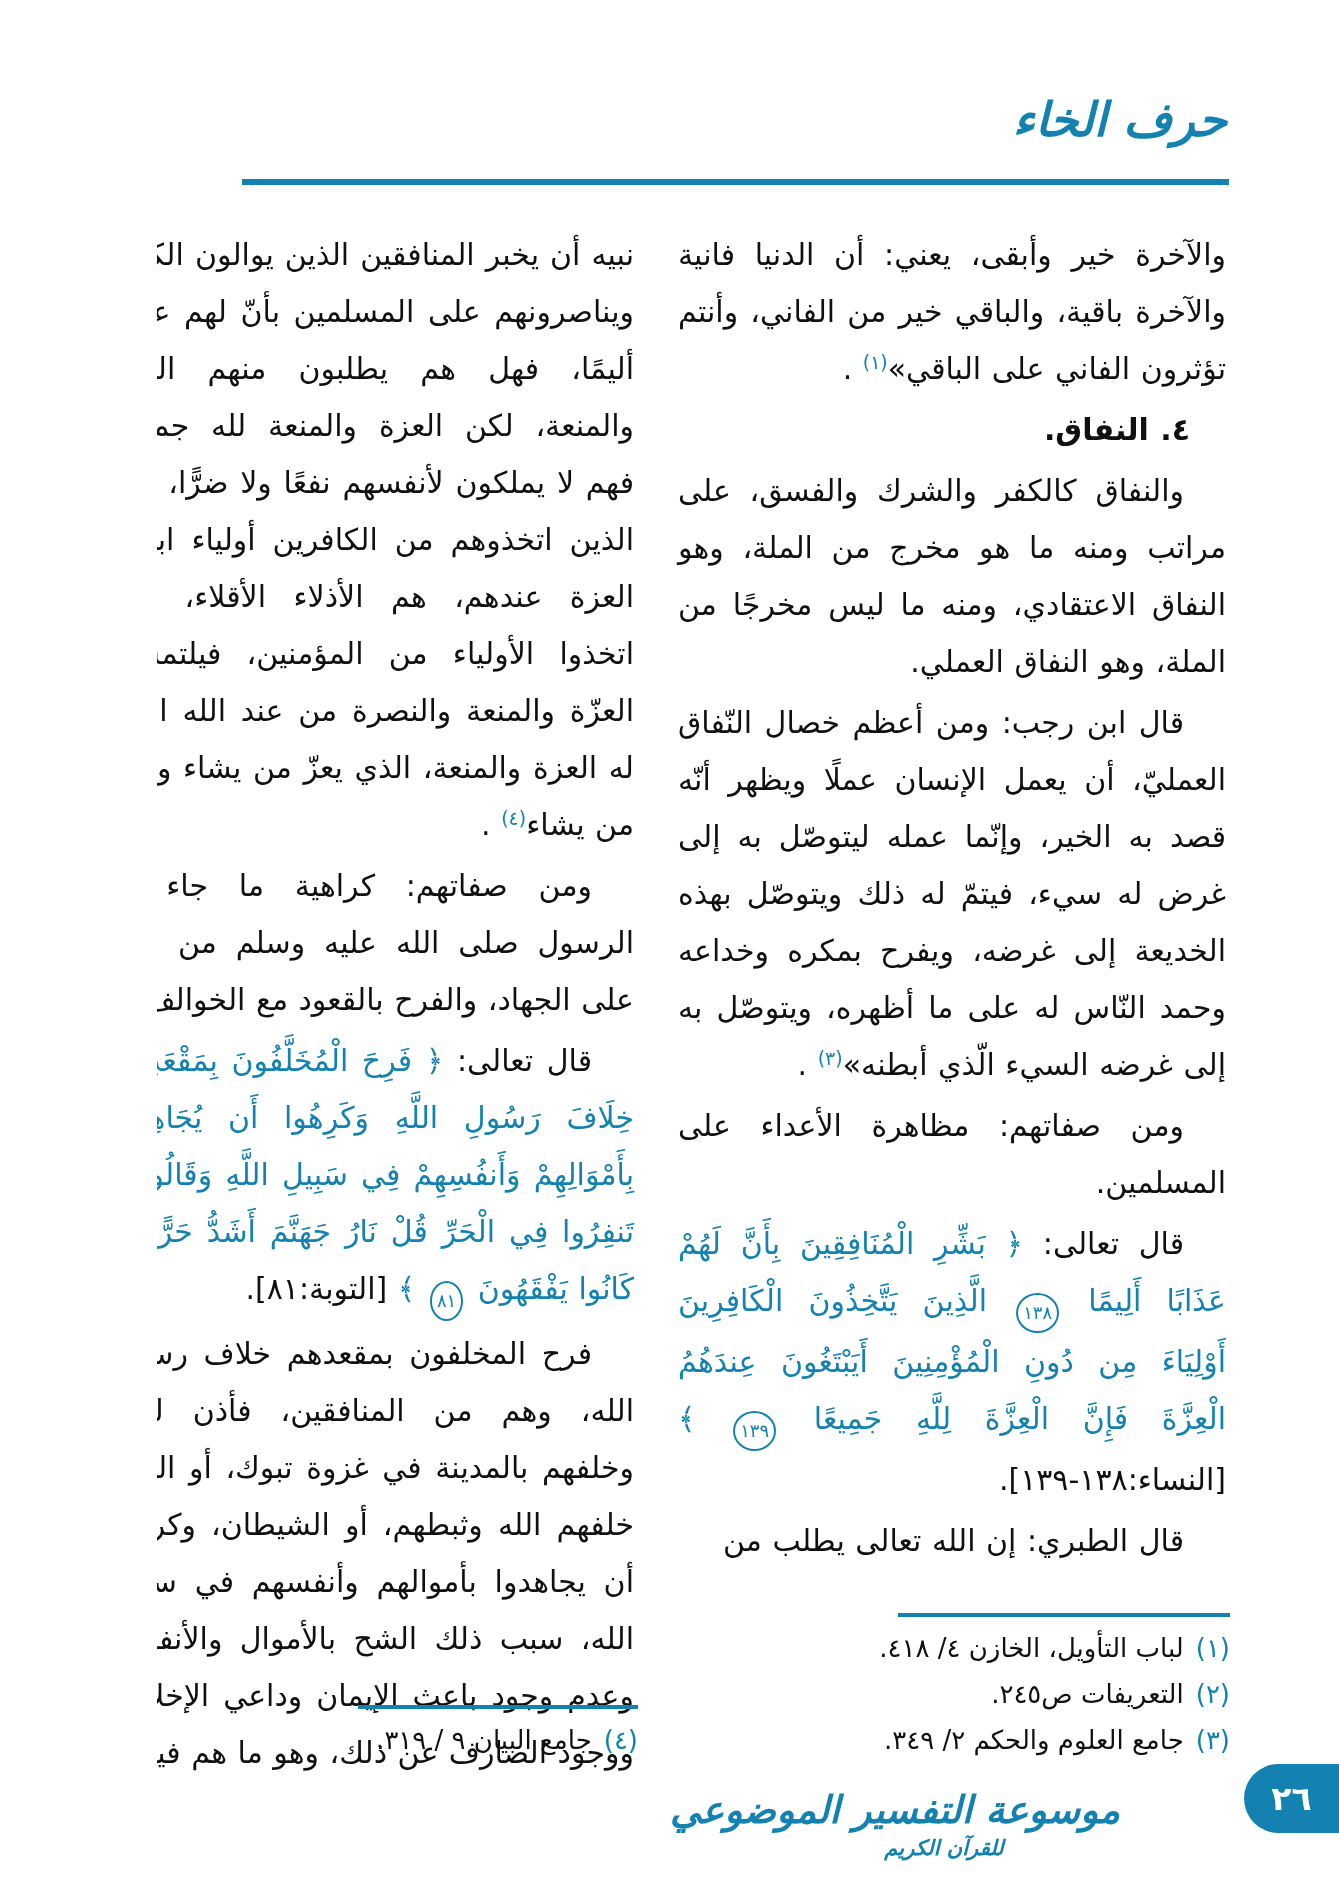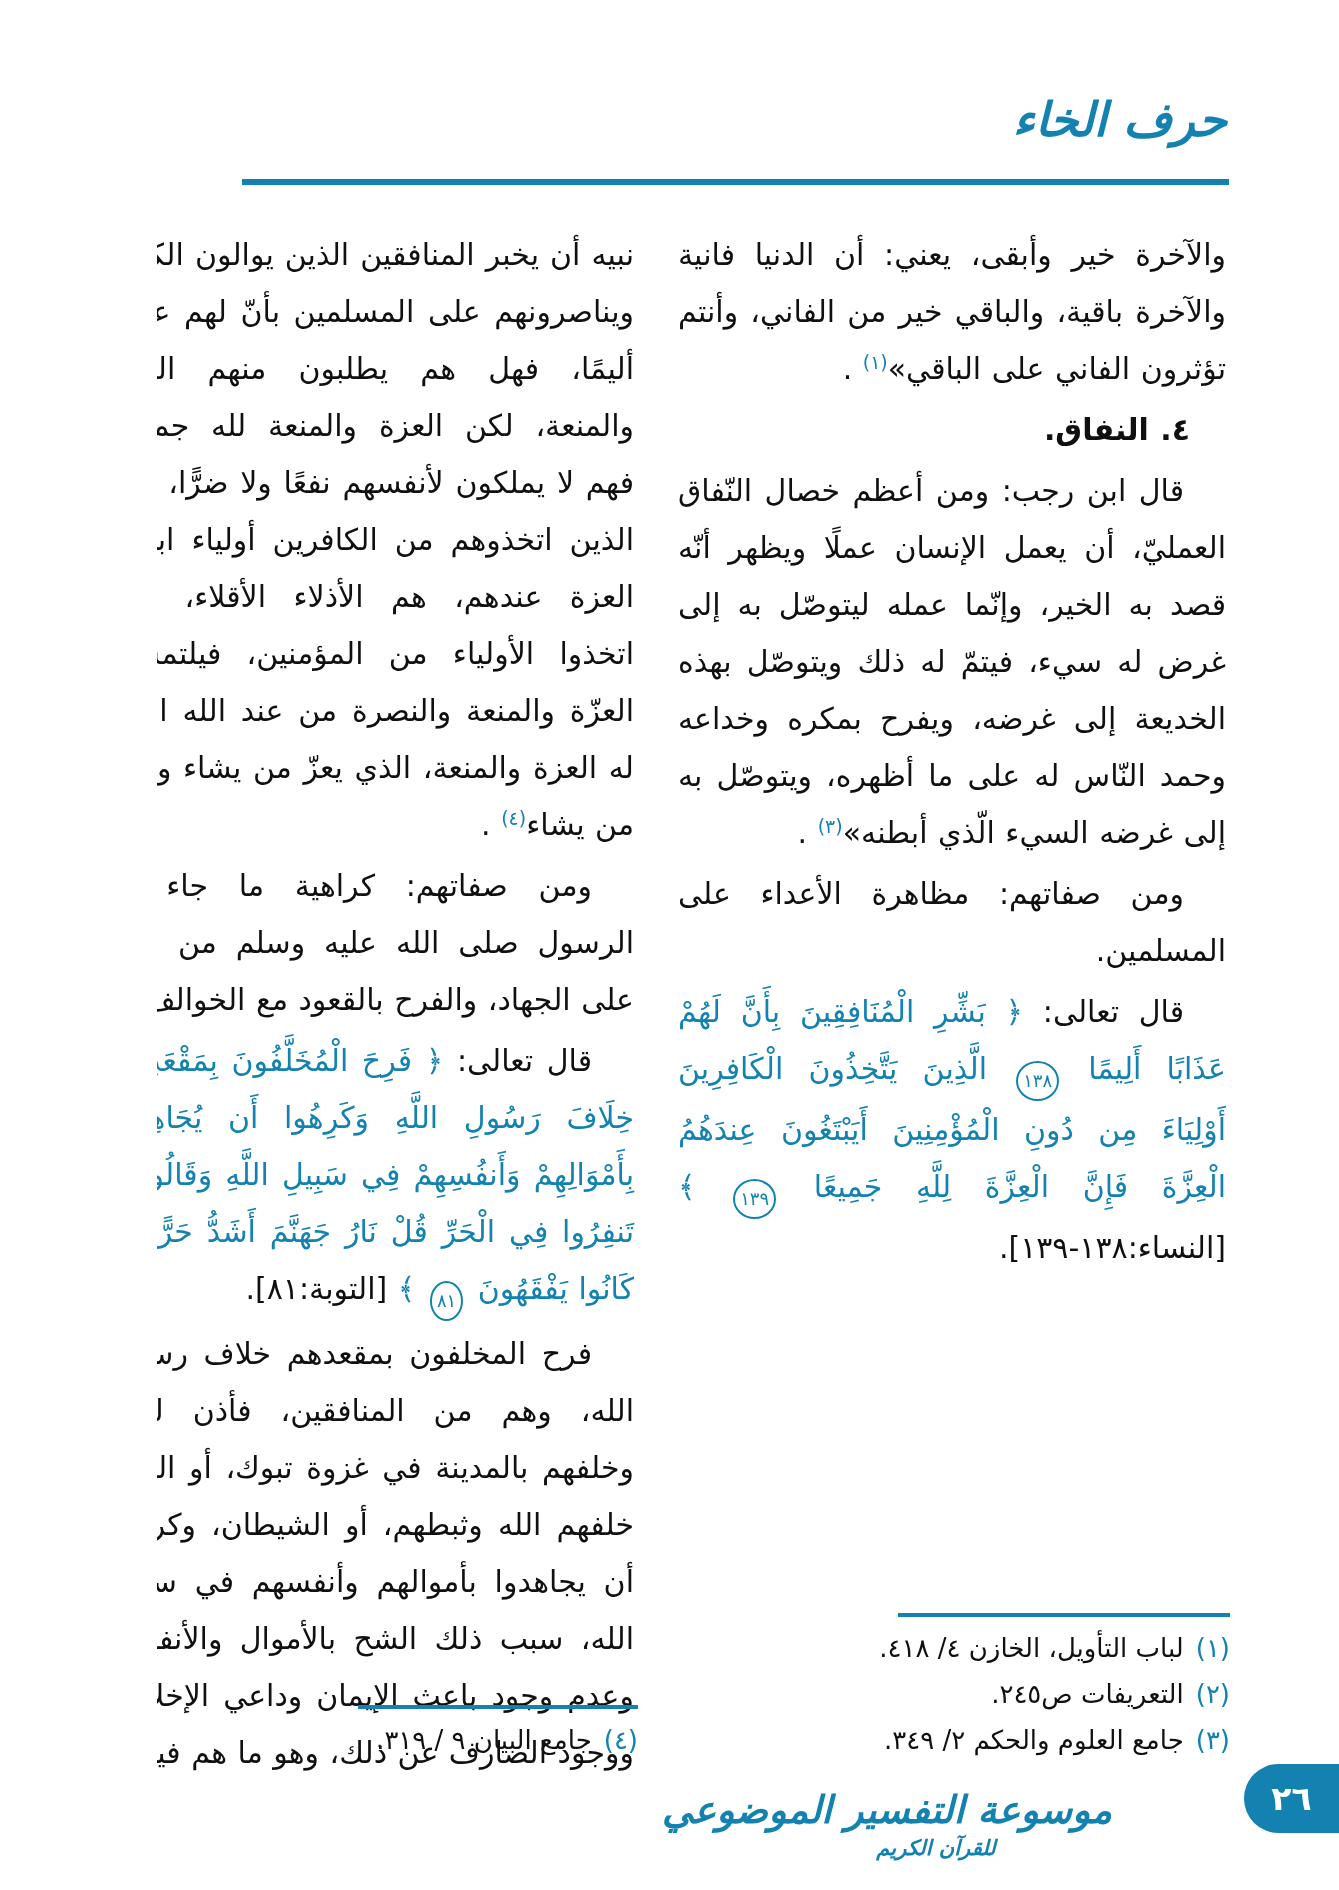--- a/index.html
+++ b/index.html
@@ -52,21 +52,21 @@
   
   .fn-block{position:absolute;bottom:4px;right:0;left:0;}
   .fn-rule{height:4px;background:var(--accent);margin-bottom:8px;}
   .col-right .fn-rule{width:332px;}
   .col-left .fn-rule{width:280px;}
   .fn-line{display:flex;gap:12px;align-items:baseline;font-size:26px;line-height:46px;}
   .fn-num{color:var(--accent);flex:none;}
   .fn-text{color:var(--ink);}
   
   .footer-logo{
-    position:absolute;bottom:28px;right:227px;width:352px;
+    position:absolute;bottom:28px;right:219px;width:352px;
     text-align:center;color:var(--accent);
     font-weight:bold;font-style:italic;
   }
   .logo-line1{font-size:38px;line-height:1.25;white-space:nowrap;}
   .logo-line2{font-size:21px;line-height:1.3;}
   .page-badge{
     position:absolute;right:0;bottom:57px;width:95px;height:69px;
     background:var(--accent);border-radius:36px 0 0 36px;
     display:flex;align-items:center;justify-content:center;
     color:#ffffff;font-size:33px;font-weight:bold;text-align:center;
@@ -79,23 +79,25 @@
 
   <div class="header-title">حرف الخاء</div>
   <div class="header-rule"></div>
 
   <div class="content">
 
     <div class="col col-right">
       <div class="col-body">
           <p class="para"><span class="run-text">والآخرة خير وأبقى، يعني: أن الدنيا فانية والآخرة باقية، والباقي خير من الفاني، وأنتم تؤثرون الفاني على الباقي»</span><span class="run-fnref">(١)</span><span class="run-text"> .</span></p>
           <p class="heading"><span class="run-text">٤. النفاق.</span></p>
+          <p class="para indent"><span class="run-text">والنفاق كالكفر والشرك والفسق، على مراتب ومنه ما هو مخرج من الملة، وهو النفاق الاعتقادي، ومنه ما ليس مخرجًا من الملة، وهو النفاق العملي.</span></p>
           <p class="para indent"><span class="run-text">قال ابن رجب: ومن أعظم خصال النّفاق العمليّ، أن يعمل الإنسان عملًا ويظهر أنّه قصد به الخير، وإنّما عمله ليتوصّل به إلى غرض له سيء، فيتمّ له ذلك ويتوصّل بهذه الخديعة إلى غرضه، ويفرح بمكره وخداعه وحمد النّاس له على ما أظهره، ويتوصّل به إلى غرضه السيء الّذي أبطنه»</span><span class="run-fnref">(٣)</span><span class="run-text"> .</span></p>
           <p class="para indent"><span class="run-text">ومن صفاتهم: مظاهرة الأعداء على المسلمين.</span></p>
           <p class="para indent"><span class="run-text">قال تعالى: </span><span class="run-quran">﴿ بَشِّرِ الْمُنَافِقِينَ بِأَنَّ لَهُمْ عَذَابًا أَلِيمًا </span><span class="run-ayah">١٣٨</span><span class="run-quran"> الَّذِينَ يَتَّخِذُونَ الْكَافِرِينَ أَوْلِيَاءَ مِن دُونِ الْمُؤْمِنِينَ أَيَبْتَغُونَ عِندَهُمُ الْعِزَّةَ فَإِنَّ الْعِزَّةَ لِلَّهِ جَمِيعًا </span><span class="run-ayah">١٣٩</span><span class="run-quran"> ﴾</span><span class="run-ref"> [النساء:١٣٨-١٣٩].</span></p>
+          <p class="para indent"><span class="run-text">قال الطبري: إن الله تعالى يطلب من</span></p>
         </div>
       <div class="fn-block">
         <div class="fn-rule"></div>
         <div class="fn-list">
             <div class="fn-line">
               <span class="fn-num">(١)</span>
               <span class="fn-text">لباب التأويل، الخازن ٤/ ٤١٨.</span>
             </div>
             <div class="fn-line">
               <span class="fn-num">(٢)</span>

